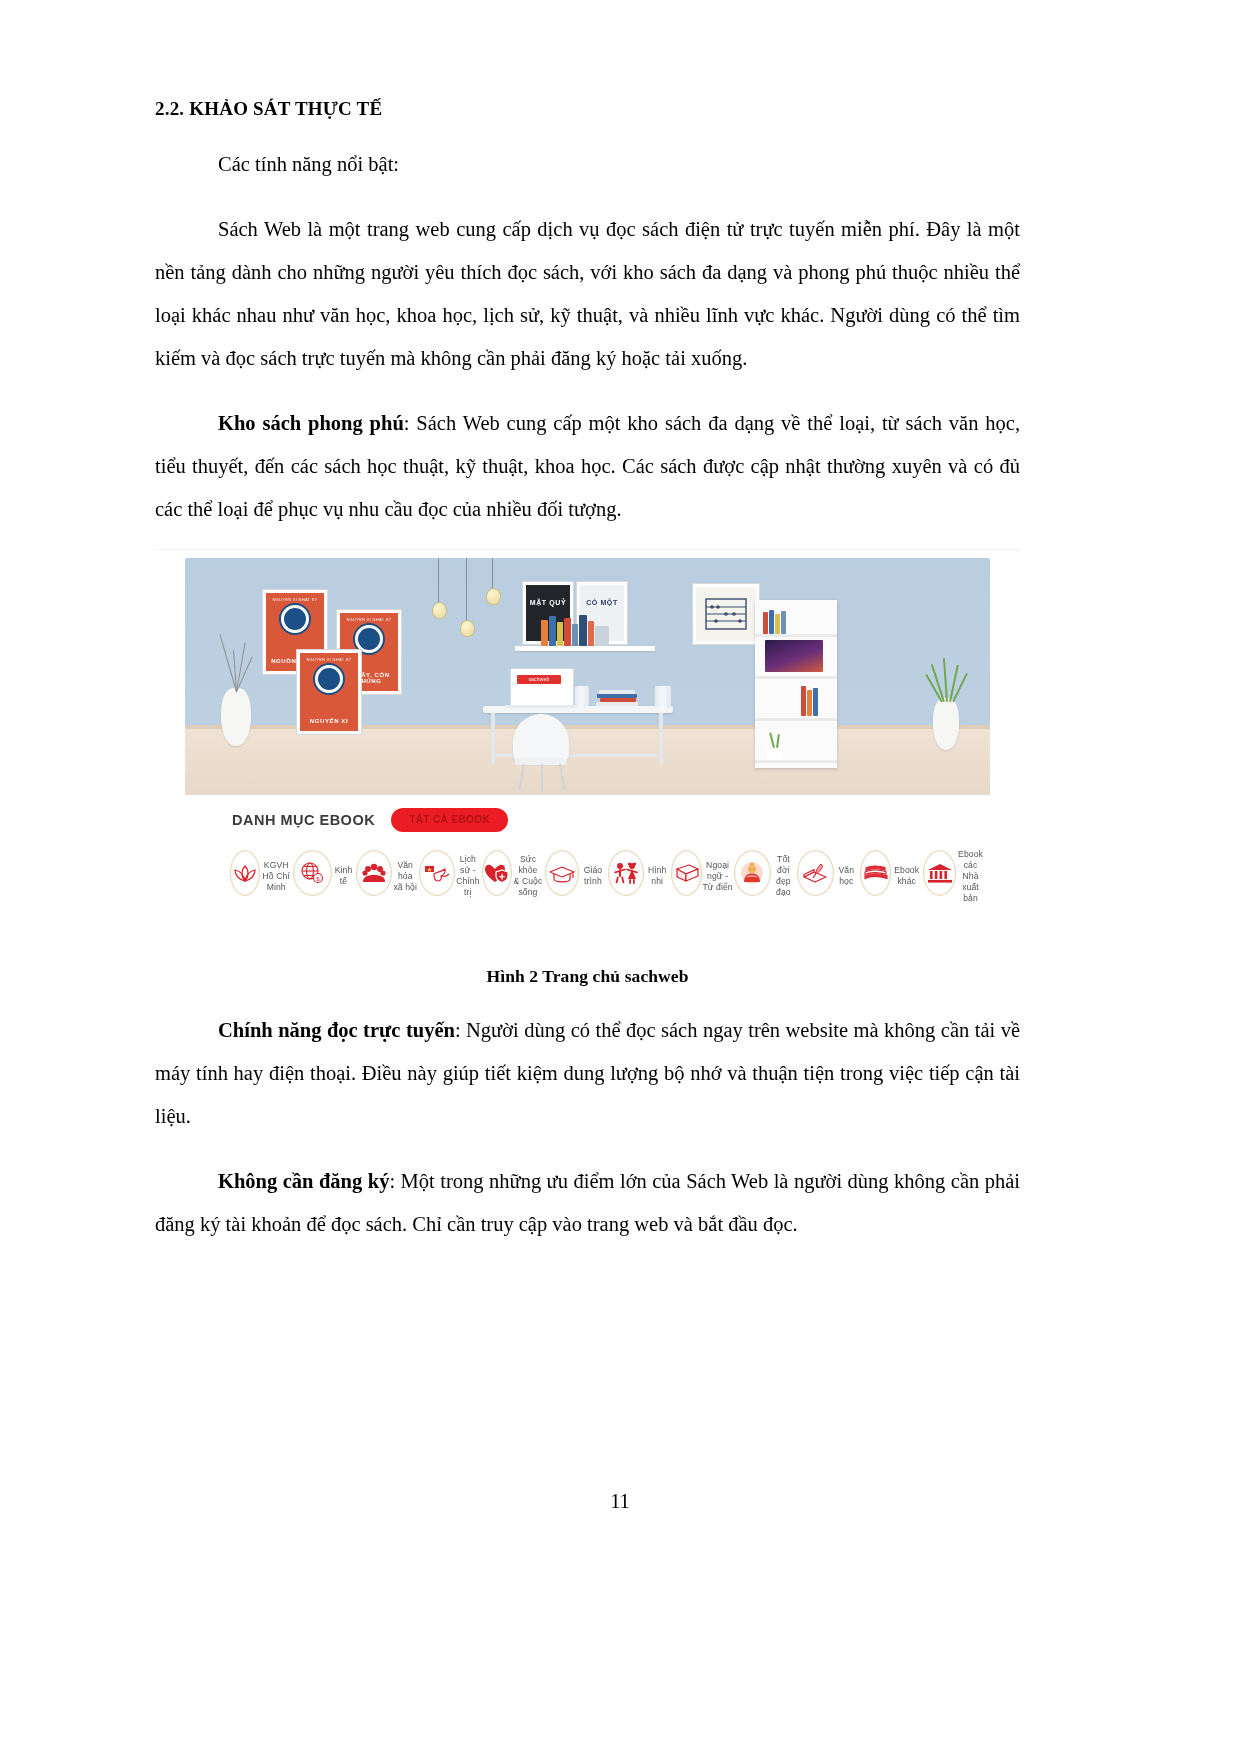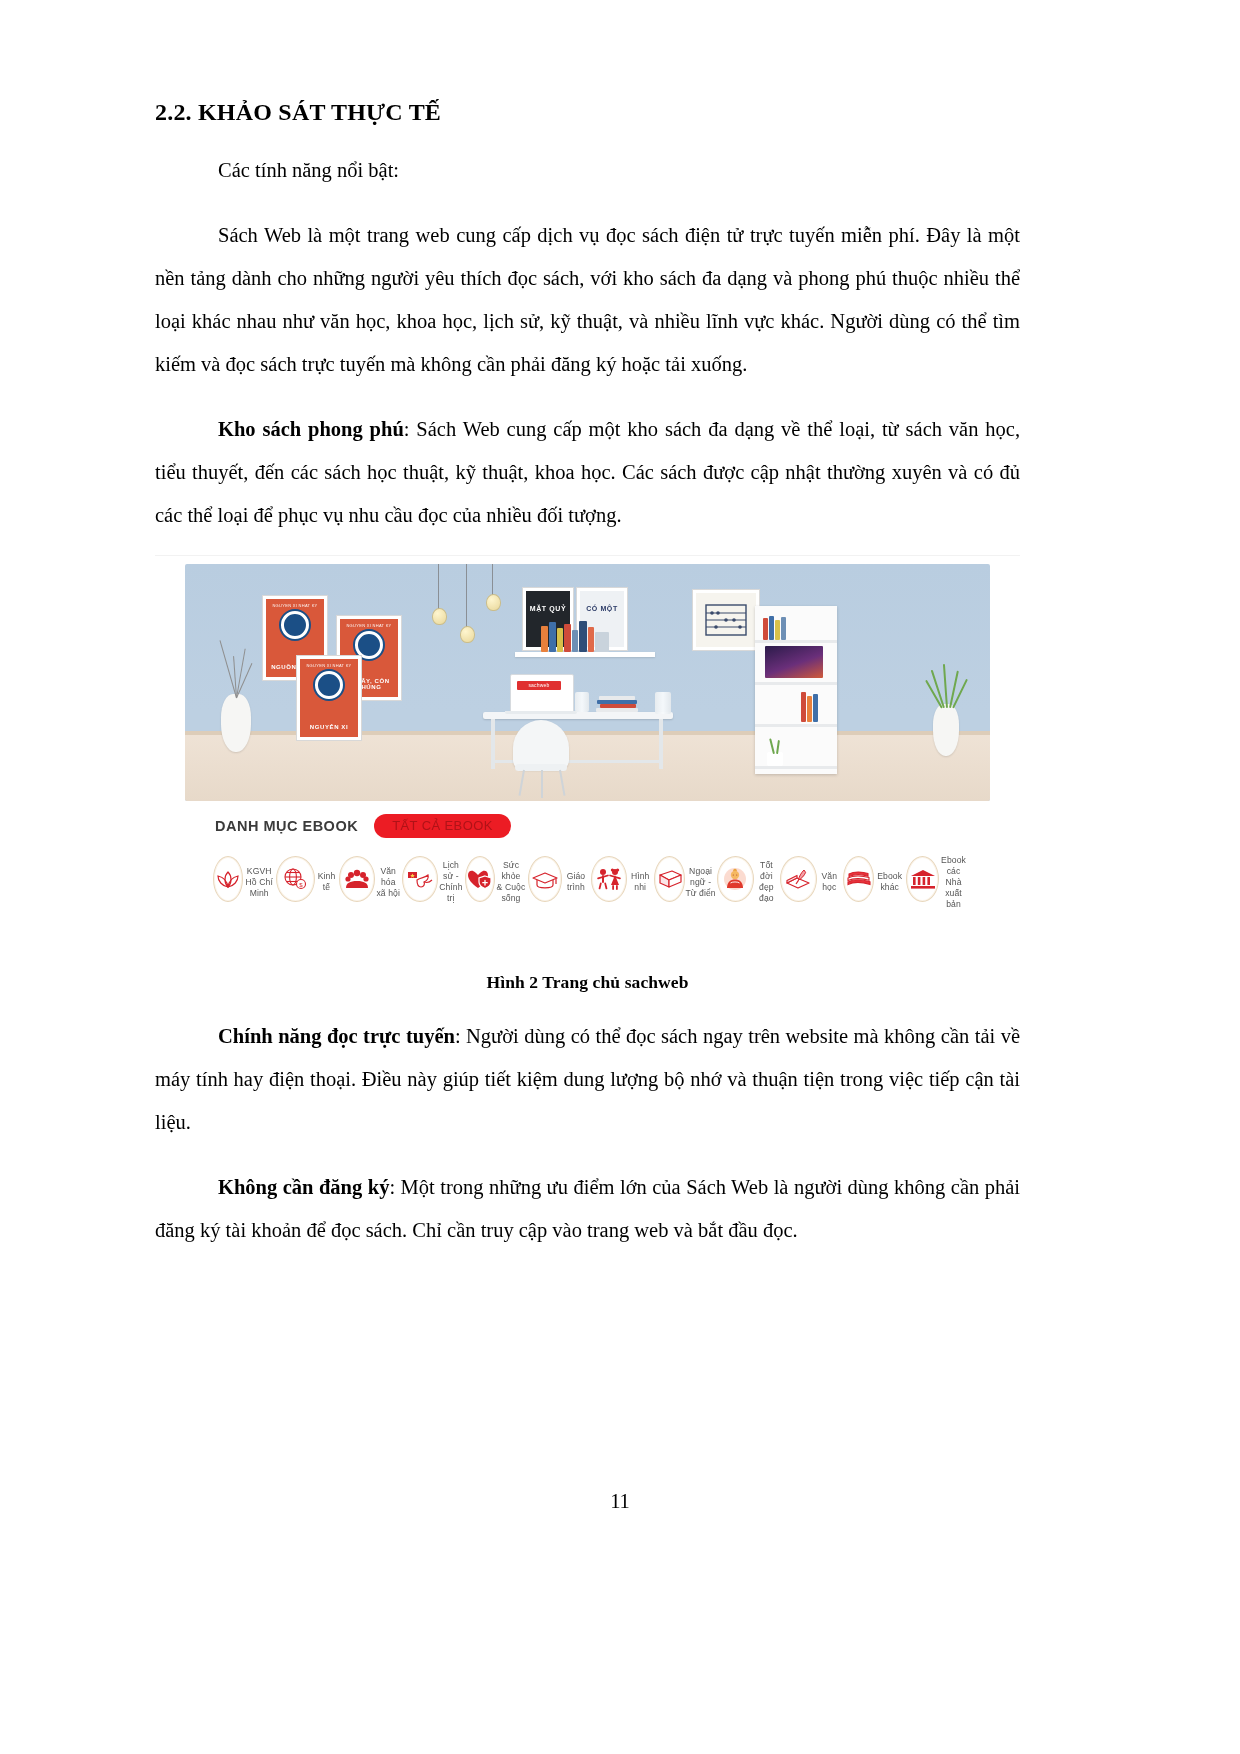--- a/index.html
+++ b/index.html
@@ -5,21 +5,21 @@
   html,body{margin:0;padding:0;}
   body{
     width:1240px;height:1754px;background:#ffffff;
     font-family:"Liberation Serif","DejaVu Serif",serif;
     color:#000;overflow:hidden;position:relative;
   }
   .page{position:absolute;inset:0;}
   .content{position:absolute;left:155px;top:98px;width:865px;}
 
   h1.sec{
-    font-size:24px;font-weight:bold;letter-spacing:.2px;
+    font-size:19px;font-weight:bold;letter-spacing:.2px;
     margin:0 0 0 0;line-height:1.2;
   }
   h2.sub{
     font-size:20px;font-weight:bold;margin:30px 0 0 0;line-height:1.2;
   }
   p.body{
     font-size:20.5px;line-height:43px;text-align:justify;
     margin:22px 0 0 0;text-indent:63px;
     -webkit-hyphens:none;hyphens:none;
   }
@@ -92,28 +92,28 @@
   .bc-shelf{position:absolute;left:0;right:0;height:3px;background:#e8eaec;}
   
   .vase{position:absolute;background:#f6f6f4;border-radius:40% 40% 48% 48%;box-shadow:0 1px 2px rgba(0,0,0,.12);}
   .branch{position:absolute;background:#8e8e8e;width:1px;transform-origin:bottom center;}
   .grass{position:absolute;width:2px;background:#6fa84f;border-radius:2px;transform-origin:bottom center;}
   .glassjar{position:absolute;background:linear-gradient(90deg,#e9edf0,#f7fafc,#e4e9ed);border-radius:2px;opacity:.95;}
   .plantbox{position:absolute;background:#fff;border-radius:2px;}
 
   
   .catwrap{
-    position:absolute;left:30px;top:252px;width:805px;height:145px;background:#fff;
+    position:absolute;left:47px;top:252px;width:805px;height:145px;background:#fff;
     font-family:"Liberation Sans","DejaVu Sans",sans-serif;
   }
   .cat-head{display:flex;align-items:center;gap:16px;padding:6px 0 0 30px;}
   .cat-title{font-size:14.5px;font-weight:bold;color:#3b3b3b;letter-spacing:.5px;}
   .cat-btn{
     background:#ec1c24;color:#b01217;border-radius:14px;
-    font-size:13px;font-weight:normal;letter-spacing:.4px;
+    font-size:10px;font-weight:bold;letter-spacing:.4px;
     padding:6px 18px;line-height:12px;text-align:center;border:none;
   }
   .cat-row{display:flex;justify-content:space-between;padding:10px 22px 0 28px;}
   .cat-item{width:62px;display:flex;flex-direction:row;align-items:center;}
   .cat-circle{
     width:44px;height:44px;border-radius:50%;
     background:#fff;border:1px solid #e8d7bd;
     display:flex;align-items:center;justify-content:center;
     box-shadow:0 0 0 1px #fbf4ea inset;
   }

